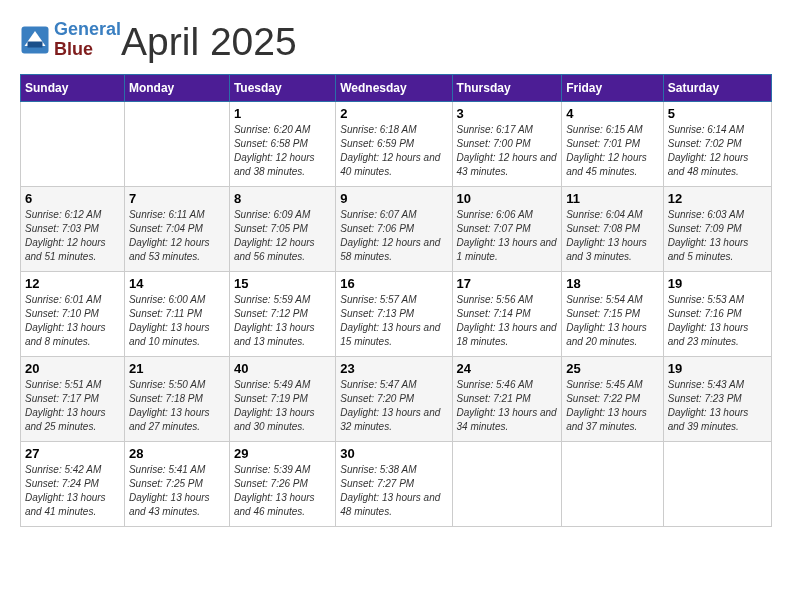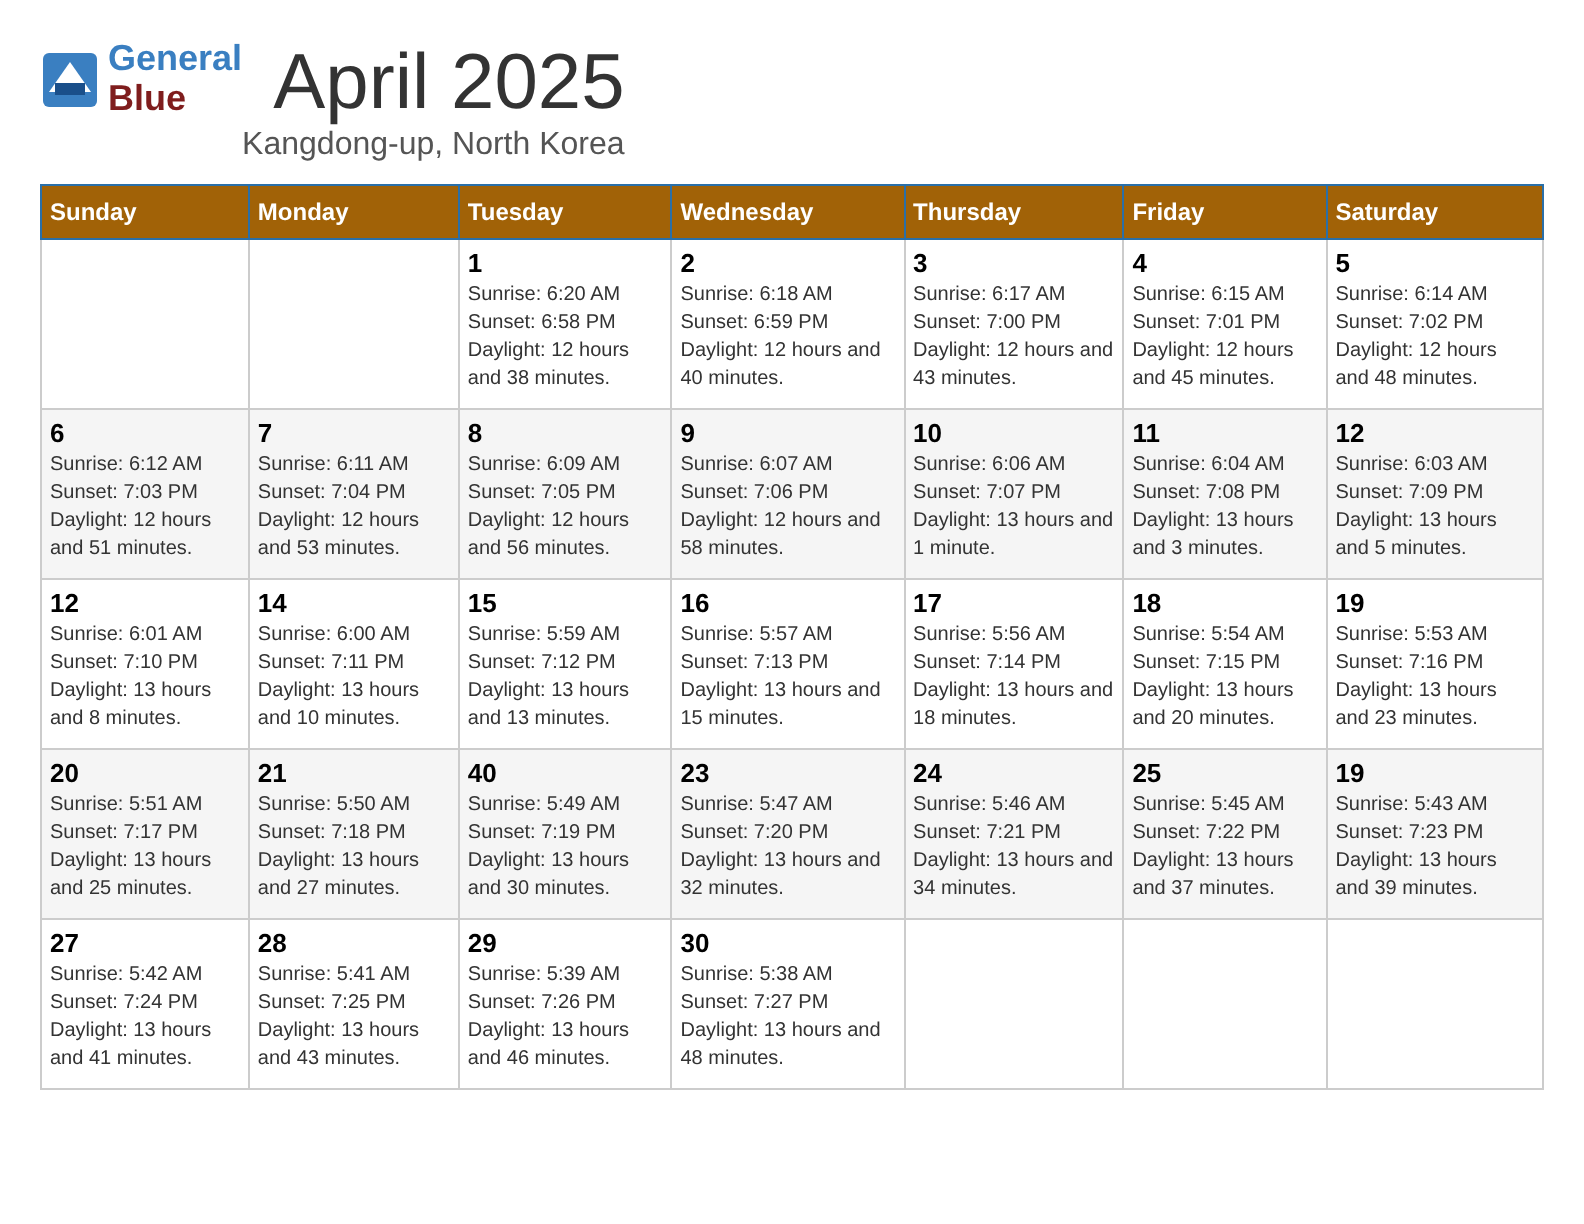--- a/index.html
+++ b/index.html
@@ -45,21 +45,21 @@
       font-size: 16px;
       font-weight: normal;
       color: #555;
     }
     table {
       width: 100%;
       border-collapse: collapse;
       font-size: 11px;
     }
     thead tr th {
-      background-color: #a16207;
+      background-color: #4c1d95;
       color: #fff;
       padding: 6px 4px;
       text-align: left;
       font-size: 12px;
       border: 1px solid #2a6fa8;
     }
     tbody tr td {
       border: 1px solid #ccc;
       vertical-align: top;
       padding: 4px;
@@ -74,20 +74,21 @@
     }
     .day-num {
       font-weight: bold;
       font-size: 13px;
       margin-bottom: 2px;
     }
     .day-detail {
       font-size: 10px;
       color: #333;
       line-height: 1.4;
+      font-style: italic;
     }
     .empty-cell {
       background-color: #f9f9f9;
     }
   </style>
 </head>
 <body>
 
 <div class="header">
   <div class="logo">
@@ -95,21 +96,20 @@
       <rect x="2" y="2" width="36" height="36" rx="4" fill="#3a7fc1"></rect>
       <polygon points="20,8 34,28 6,28" fill="white"></polygon>
       <rect x="10" y="22" width="20" height="8" fill="#1a4f8a"></rect>
     </svg>
     <div class="logo-text">
       <span>General</span><br><span style="color:#7f1d1d">Blue</span>
     </div>
   </div>
   <div class="title-block">
     <h1>April 2025</h1>
-    <h2>Kangdong-up, North Korea</h2>
   </div>
 </div>
 
 <table>
   <thead>
     <tr>
     <th>Sunday</th>
         <th>Monday</th>
         <th>Tuesday</th>
         <th>Wednesday</th>

